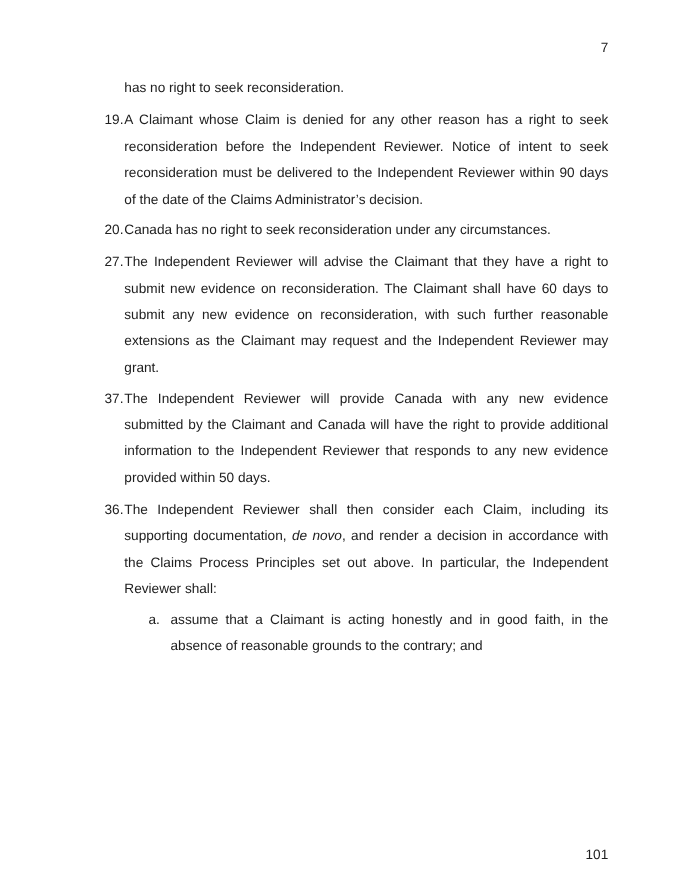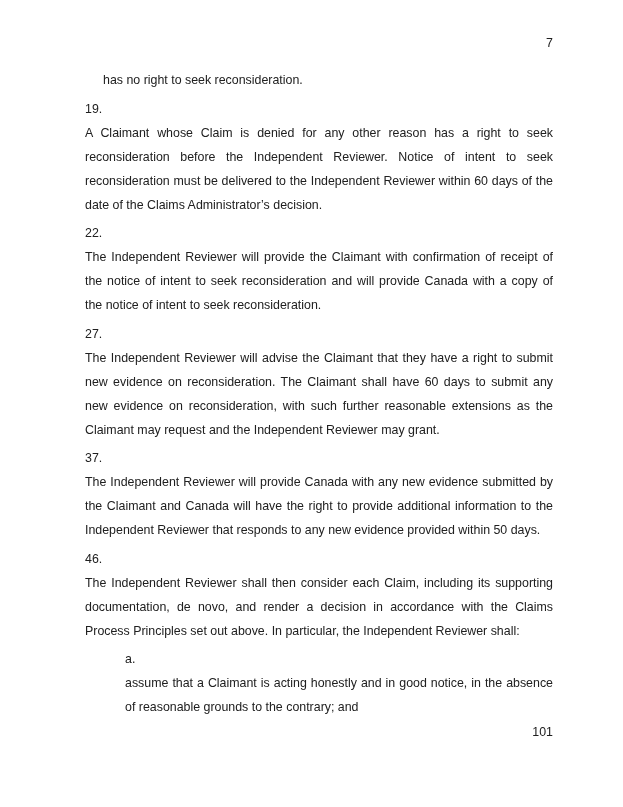--- a/index.html
+++ b/index.html
@@ -21,93 +21,92 @@
     overflow: hidden;
   }
   .page-num {
     position: absolute;
     right: 70px;
     font-size: 12.4px;
     line-height: 14px;
     color: #202020;
   }
   .page-num.top { top: 36px; }
-  .page-num.bottom { top: 725px; margin-left: 10px; }
+  .page-num.bottom { top: 770px; margin-left: 10px; }
   .content {
     position: absolute;
     top: 68px;
-    left: 85px;
+    left: 95px;
     right: 70px;
     font-size: 12.4px;
     line-height: 24px;
   }
   .cont-line {
     margin: 0 0 4.5px 18px;
   }
   .para {
     display: flex;
     align-items: flex-start;
     margin: 0 0 4.5px 0;
-    flex-direction: column;
   }
   .para .num {
     flex: 0 0 18px;
   }
   .para .ptext {
     flex: 1 1 auto;
     text-align: justify;
   }
   .para.sub {
     margin-left: 40px;
   }
   .para.sub .num {
     flex: 0 0 20px;
   }
-  .italic { }
+  .italic { font-style: italic; }
 </style>
 </head>
 <body>
 
 <div class="page">
 
   <div class="page-num top">7</div>
 
   <main class="content">
 
     <p class="cont-line">has no right to seek reconsideration.</p>
 
     <div class="para">
       <span class="num">19.</span>
-      <span class="ptext">A Claimant whose Claim is denied for any other reason has a right to seek reconsideration before the Independent Reviewer. Notice of intent to seek reconsideration must be delivered to the Independent Reviewer within 60 days of the date of the Claims Administrator’s decision.</span>
+      <span class="ptext">A Claimant whose Claim is denied for any other reason has a right to seek reconsideration before the Independent Reviewer. Notice of intent to seek reconsideration must be delivered to the Independent Reviewer within 90 days of the date of the Claims Administrator’s decision.</span>
+    </div>
+
+    <div class="para">
+      <span class="num">20.</span>
+      <span class="ptext">Canada has no right to seek reconsideration under any circumstances.</span>
     </div>
 
 
-
-    <div class="para">
-      <span class="num">22.</span>
-      <span class="ptext">The Independent Reviewer will provide the Claimant with confirmation of receipt of the notice of intent to seek reconsideration and will provide Canada with a copy of the notice of intent to seek reconsideration.</span>
-    </div>
 
     <div class="para">
       <span class="num">27.</span>
       <span class="ptext">The Independent Reviewer will advise the Claimant that they have a right to submit new evidence on reconsideration. The Claimant shall have 60 days to submit any new evidence on reconsideration, with such further reasonable extensions as the Claimant may request and the Independent Reviewer may grant.</span>
     </div>
 
     <div class="para">
       <span class="num">37.</span>
       <span class="ptext">The Independent Reviewer will provide Canada with any new evidence submitted by the Claimant and Canada will have the right to provide additional information to the Independent Reviewer that responds to any new evidence provided within 50 days.</span>
     </div>
 
     <div class="para">
-      <span class="num">46.</span>
+      <span class="num">36.</span>
       <span class="ptext"><span>The Independent Reviewer shall then consider each Claim, including its supporting documentation, </span><span class="italic">de novo</span><span>, and render a decision in accordance with the Claims Process Principles set out above. In particular, the Independent Reviewer shall:</span></span>
     </div>
 
     <div class="para sub">
       <span class="num">a.</span>
-      <span class="ptext">assume that a Claimant is acting honestly and in good notice, in the absence of reasonable grounds to the contrary; and</span>
+      <span class="ptext">assume that a Claimant is acting honestly and in good faith, in the absence of reasonable grounds to the contrary; and</span>
     </div>
 
   </main>
 
   <div class="page-num bottom">101</div>
 
 </div>
 
 </body></html>

